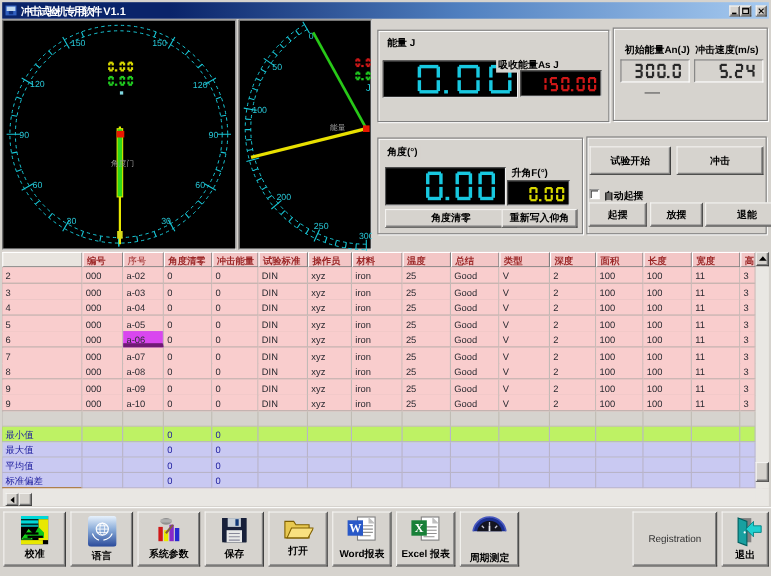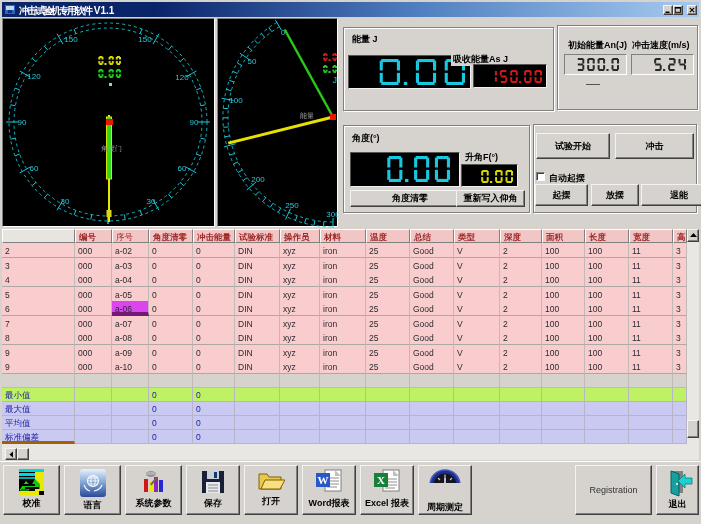--- a/index.html
+++ b/index.html
@@ -605,21 +605,21 @@
     <div class="abs" style="left:364px;top:0;width:44px;height:14px;border-right:1px solid #b8b4c8;border-bottom:1px solid #b8b4c8;font-size:8.5px;color:#2020a0;padding:1.5px 0 0 3px;overflow:hidden;white-space:nowrap"></div>
     <div class="abs" style="left:408px;top:0;width:44px;height:14px;border-right:1px solid #b8b4c8;border-bottom:1px solid #b8b4c8;font-size:8.5px;color:#2020a0;padding:1.5px 0 0 3px;overflow:hidden;white-space:nowrap"></div>
     <div class="abs" style="left:452px;top:0;width:46px;height:14px;border-right:1px solid #b8b4c8;border-bottom:1px solid #b8b4c8;font-size:8.5px;color:#2020a0;padding:1.5px 0 0 3px;overflow:hidden;white-space:nowrap"></div>
     <div class="abs" style="left:498px;top:0;width:42px;height:14px;border-right:1px solid #b8b4c8;border-bottom:1px solid #b8b4c8;font-size:8.5px;color:#2020a0;padding:1.5px 0 0 3px;overflow:hidden;white-space:nowrap"></div>
     <div class="abs" style="left:540px;top:0;width:43px;height:14px;border-right:1px solid #b8b4c8;border-bottom:1px solid #b8b4c8;font-size:8.5px;color:#2020a0;padding:1.5px 0 0 3px;overflow:hidden;white-space:nowrap"></div>
     <div class="abs" style="left:583px;top:0;width:44px;height:14px;border-right:1px solid #b8b4c8;border-bottom:1px solid #b8b4c8;font-size:8.5px;color:#2020a0;padding:1.5px 0 0 3px;overflow:hidden;white-space:nowrap"></div>
     <div class="abs" style="left:627px;top:0;width:44px;height:14px;border-right:1px solid #b8b4c8;border-bottom:1px solid #b8b4c8;font-size:8.5px;color:#2020a0;padding:1.5px 0 0 3px;overflow:hidden;white-space:nowrap"></div>
     <div class="abs" style="left:671px;top:0;width:14px;height:14px;border-right:1px solid #b8b4c8;border-bottom:1px solid #b8b4c8;font-size:8.5px;color:#2020a0;padding:1.5px 0 0 3px;overflow:hidden;white-space:nowrap"></div>
   </div>
 <div class="abs" style="left:2px;top:430px;width:691px;height:14px;background:#c9c9f2">
-    <div class="abs" style="left:0px;top:0;width:73px;height:14px;border-right:1px solid #b8b4c8;border-bottom:3px solid #a16207;font-size:8.5px;color:#2020a0;padding:1.5px 0 0 3px;overflow:hidden;white-space:nowrap">标准偏差</div>
+    <div class="abs" style="left:0px;top:0;width:73px;height:14px;border-right:1px solid #b8b4c8;border-bottom:1px solid #a16207;font-size:8.5px;color:#2020a0;padding:1.5px 0 0 3px;overflow:hidden;white-space:nowrap">标准偏差</div>
     <div class="abs" style="left:73px;top:0;width:37px;height:14px;border-right:1px solid #b8b4c8;border-bottom:1px solid #b8b4c8;font-size:8.5px;color:#2020a0;padding:1.5px 0 0 3px;overflow:hidden;white-space:nowrap"></div>
     <div class="abs" style="left:110px;top:0;width:37px;height:14px;border-right:1px solid #b8b4c8;border-bottom:1px solid #b8b4c8;font-size:8.5px;color:#2020a0;padding:1.5px 0 0 3px;overflow:hidden;white-space:nowrap"></div>
     <div class="abs" style="left:147px;top:0;width:44px;height:14px;border-right:1px solid #b8b4c8;border-bottom:1px solid #b8b4c8;font-size:8.5px;color:#2020a0;padding:1.5px 0 0 3px;overflow:hidden;white-space:nowrap">0</div>
     <div class="abs" style="left:191px;top:0;width:42px;height:14px;border-right:1px solid #b8b4c8;border-bottom:1px solid #b8b4c8;font-size:8.5px;color:#2020a0;padding:1.5px 0 0 3px;overflow:hidden;white-space:nowrap">0</div>
     <div class="abs" style="left:233px;top:0;width:45px;height:14px;border-right:1px solid #b8b4c8;border-bottom:1px solid #b8b4c8;font-size:8.5px;color:#2020a0;padding:1.5px 0 0 3px;overflow:hidden;white-space:nowrap"></div>
     <div class="abs" style="left:278px;top:0;width:40px;height:14px;border-right:1px solid #b8b4c8;border-bottom:1px solid #b8b4c8;font-size:8.5px;color:#2020a0;padding:1.5px 0 0 3px;overflow:hidden;white-space:nowrap"></div>
     <div class="abs" style="left:318px;top:0;width:46px;height:14px;border-right:1px solid #b8b4c8;border-bottom:1px solid #b8b4c8;font-size:8.5px;color:#2020a0;padding:1.5px 0 0 3px;overflow:hidden;white-space:nowrap"></div>
     <div class="abs" style="left:364px;top:0;width:44px;height:14px;border-right:1px solid #b8b4c8;border-bottom:1px solid #b8b4c8;font-size:8.5px;color:#2020a0;padding:1.5px 0 0 3px;overflow:hidden;white-space:nowrap"></div>
     <div class="abs" style="left:408px;top:0;width:44px;height:14px;border-right:1px solid #b8b4c8;border-bottom:1px solid #b8b4c8;font-size:8.5px;color:#2020a0;padding:1.5px 0 0 3px;overflow:hidden;white-space:nowrap"></div>
     <div class="abs" style="left:452px;top:0;width:46px;height:14px;border-right:1px solid #b8b4c8;border-bottom:1px solid #b8b4c8;font-size:8.5px;color:#2020a0;padding:1.5px 0 0 3px;overflow:hidden;white-space:nowrap"></div>

